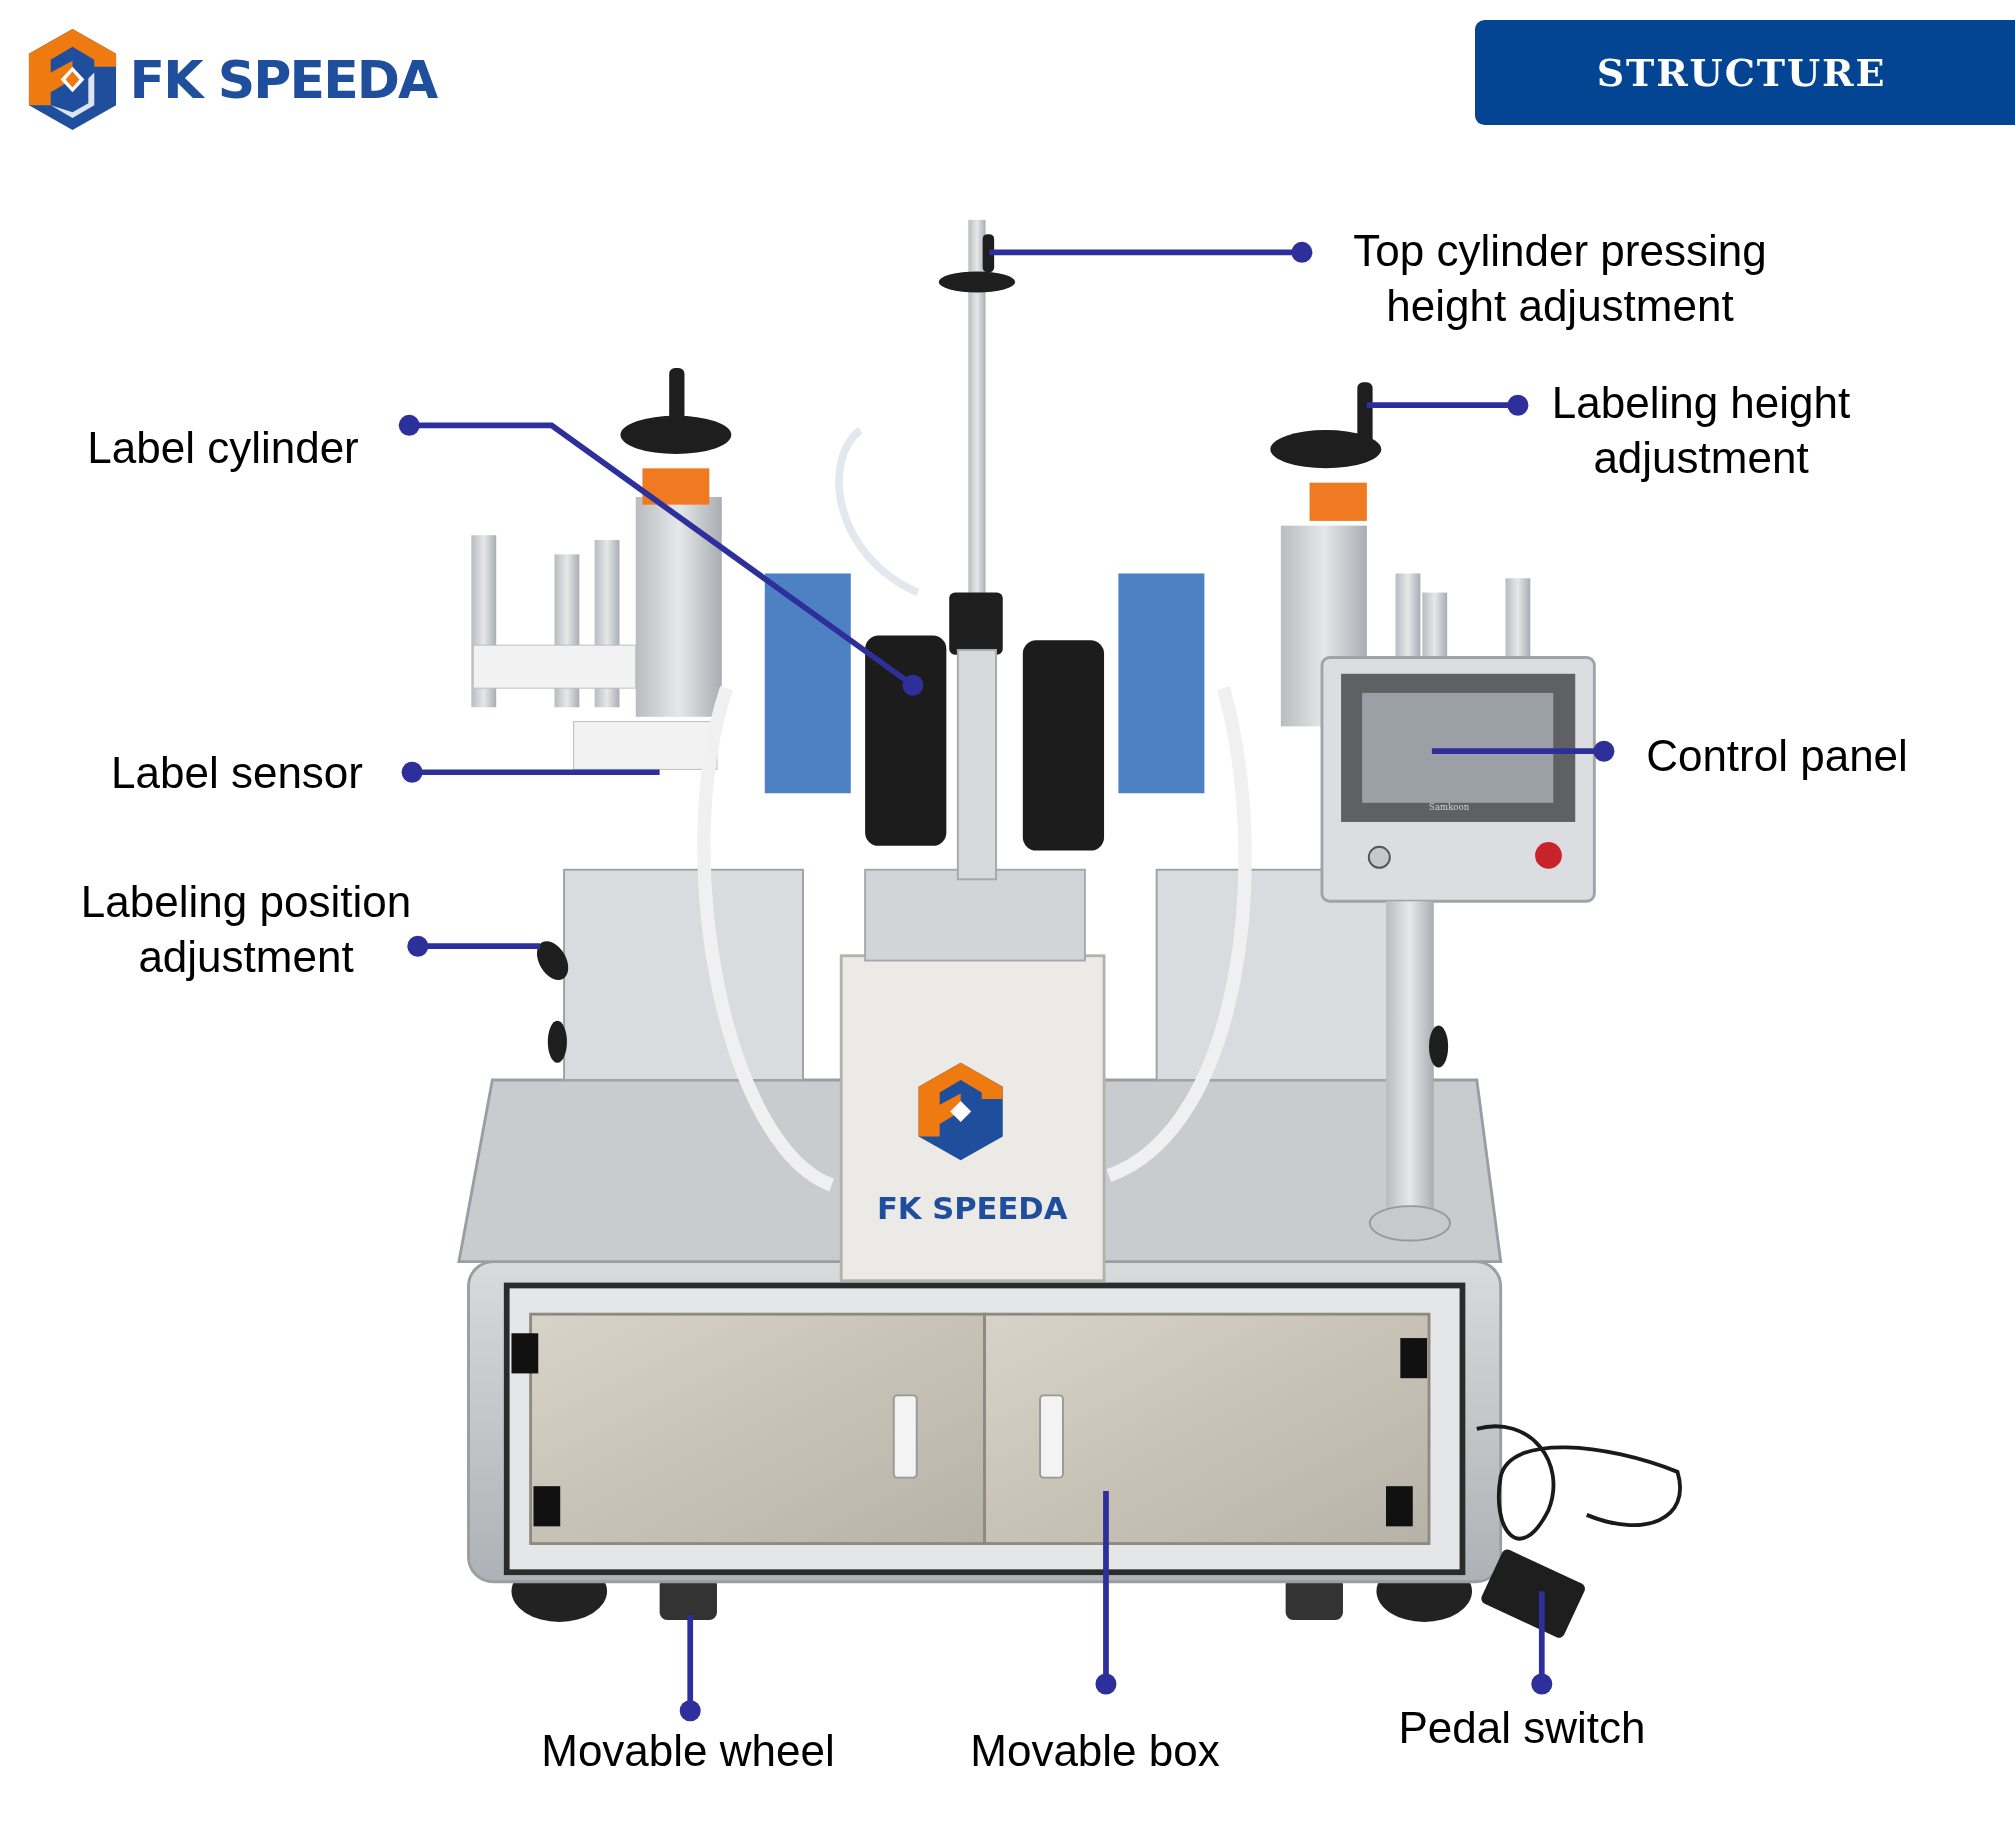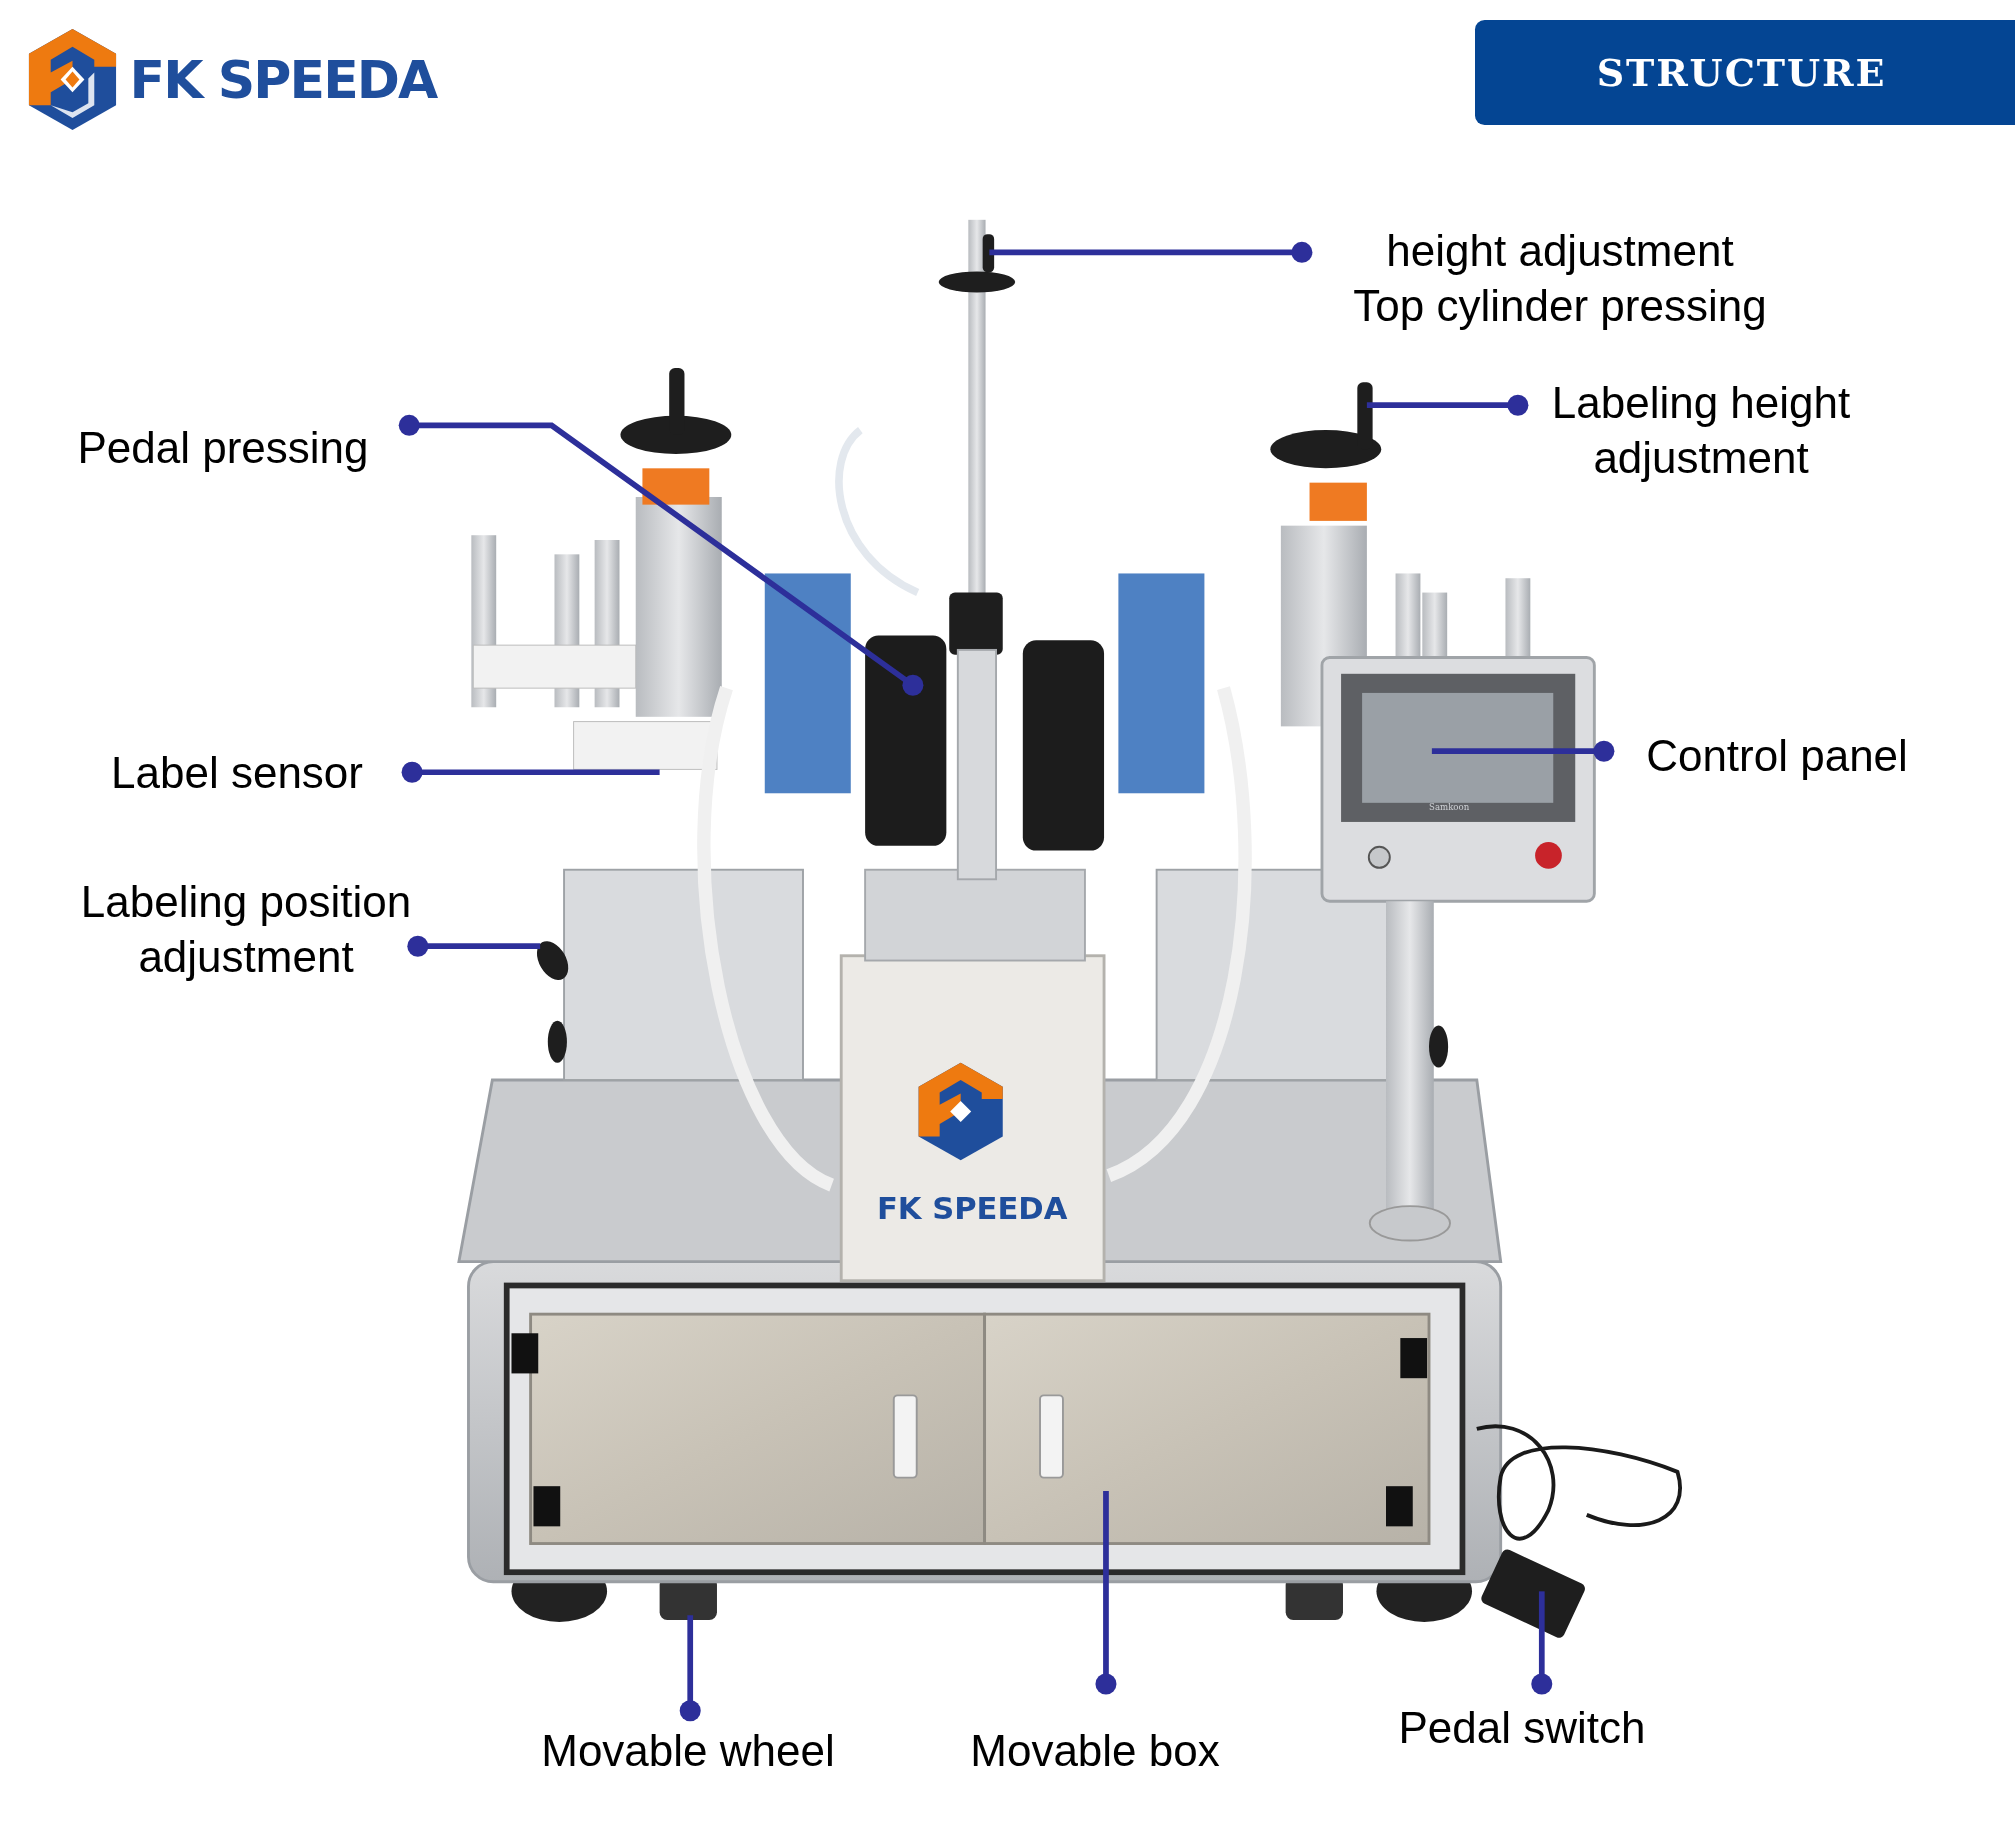--- a/index.html
+++ b/index.html
@@ -158,26 +158,26 @@
     <circle cx="431" cy="808" r="11"></circle>
     <circle cx="1678" cy="786" r="11"></circle>
     <circle cx="437" cy="990" r="11"></circle>
     <circle cx="722" cy="1790" r="11"></circle>
     <circle cx="1157" cy="1762" r="11"></circle>
     <circle cx="1613" cy="1762" r="11"></circle>
   </g>
 </svg>
 
 <div class="callout" style="left:1560px; top:278px;">
+  <div>Top cylinder pressing</div>
   <div>height adjustment</div>
-  <div>Top cylinder pressing</div>
 </div>
 
 <div class="callout" style="left:223px; top:447px;">
-  <div>Pedal pressing</div>
+  <div>Label cylinder</div>
 </div>
 
 <div class="callout" style="left:1701px; top:430px;">
   <div>Labeling height</div>
   <div>adjustment</div>
 </div>
 
 <div class="callout" style="left:237px; top:772px;">
   <div>Label sensor</div>
 </div>

